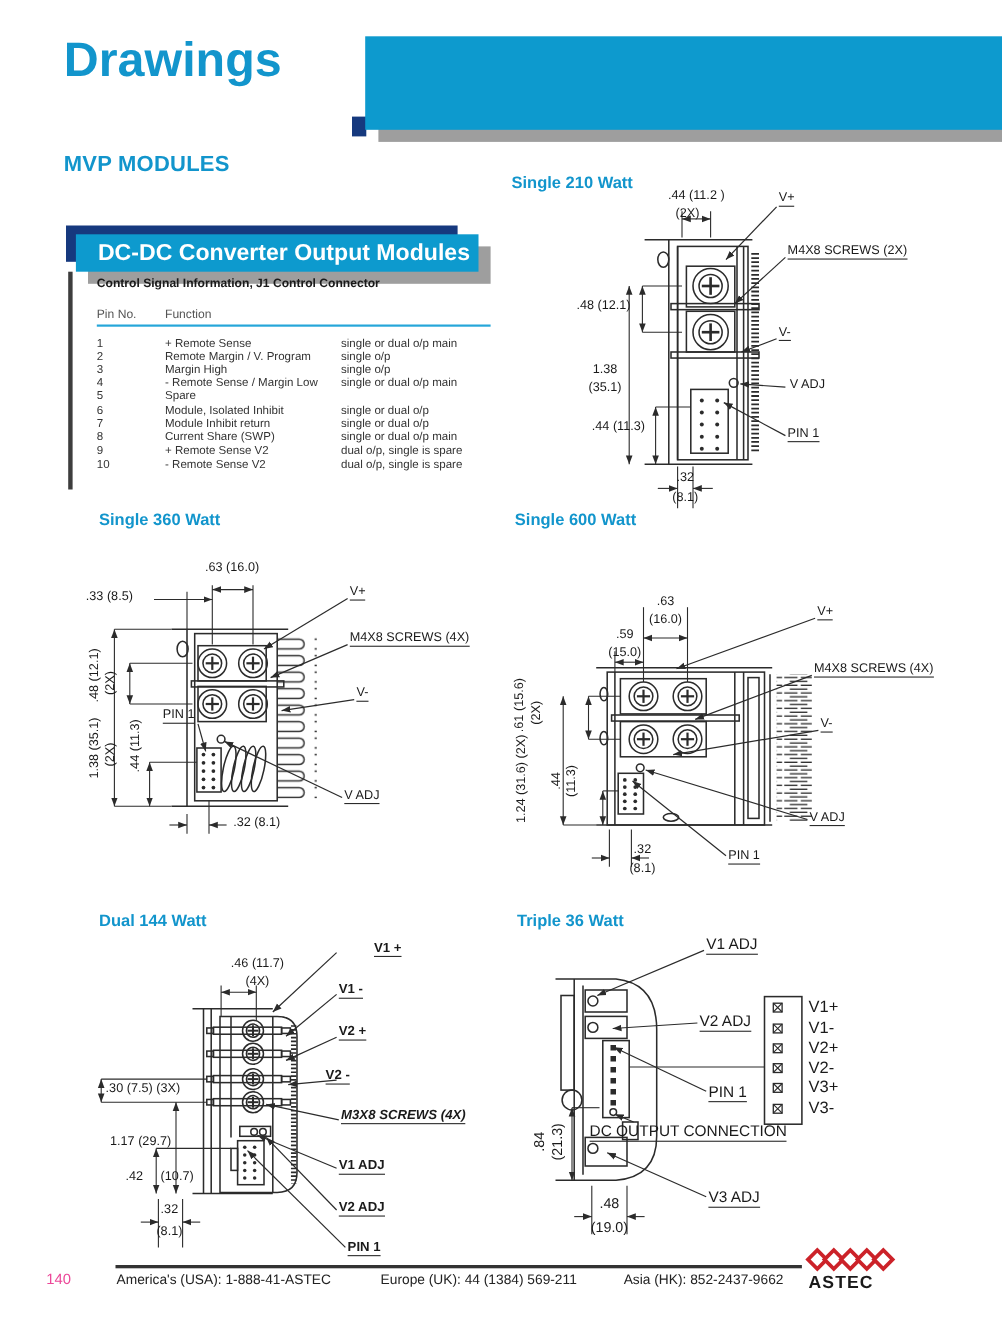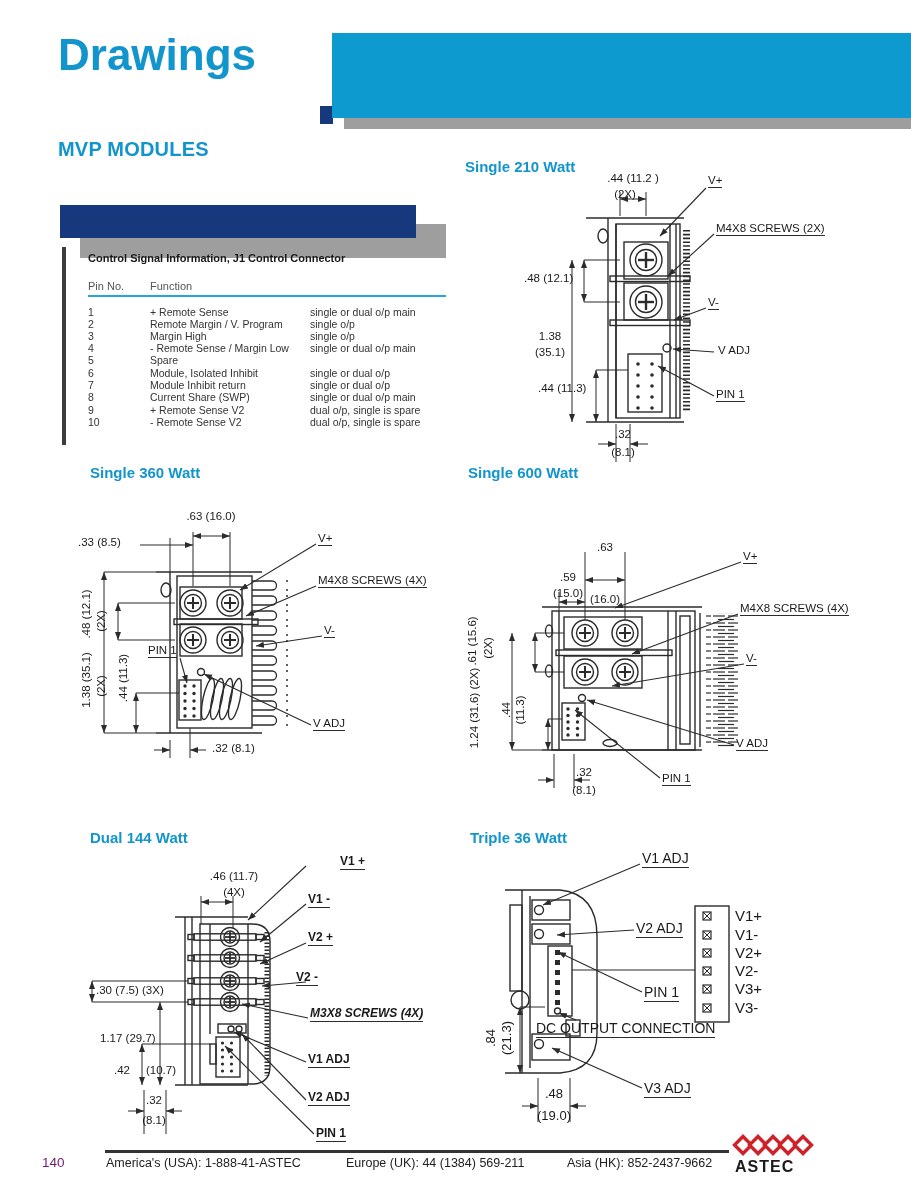--- a/index.html
+++ b/index.html
@@ -26,20 +26,23 @@
   <div class="abs" style="left:344px;top:45px;width:567px;height:84px;background:#9e9e9e;"></div>
   <div class="abs" style="left:320px;top:106px;width:13px;height:18px;background:#16397e;"></div>
   <div class="abs" style="left:332px;top:33px;width:579px;height:85px;background:#0d9ace;"></div>
 
   <div class="abs" style="left:58px;top:30px;font-size:44px;font-weight:bold;color:#1295cc;">Drawings</div>
 
   <div class="abs" style="left:58px;top:138px;font-size:20px;font-weight:bold;color:#1295cc;letter-spacing:.2px;">MVP MODULES</div>
 
   <div class="abs" style="left:80px;top:224px;width:366px;height:34px;background:#9e9e9e;"></div>
   <div class="abs" style="left:60px;top:205px;width:356px;height:33px;background:#16397e;"></div>
+  <div class="abs" style="left:69px;top:213px;width:366px;height:34px;background:#0d9ace;">
+    <span style="display:block;padding-left:20px;line-height:34px;font-size:21px;font-weight:bold;color:#ffffff;white-space:nowrap;">DC-DC Converter Output Modules</span>
+  </div>
   <div class="abs" style="left:62px;top:247px;width:4px;height:198px;background:#3d3d3d;"></div>
 
   <div class="abs" style="left:88px;top:252px;font-size:11px;font-weight:bold;color:#1a1a1a;white-space:nowrap;">Control Signal Information, J1 Control Connector</div>
   <div class="abs" style="left:88px;top:280px;font-size:11px;color:#555;">Pin No.</div>
   <div class="abs" style="left:150px;top:280px;font-size:11px;color:#555;">Function</div>
   <div class="abs" style="left:88px;top:295px;width:358px;height:2.2px;background:#25a6d9;"></div>
 
   <div class="trow abs" style="left:88px;top:306px;width:360px;font-size:10.5px;color:#333;">
     <span style="left:0;">1</span>
     <span style="left:62px;">+ Remote Sense</span>
@@ -363,21 +366,21 @@
       </g>
       <g stroke="#2b2b2b" stroke-width="1.1" fill="none">
         <line x1="281" y1="74" x2="155" y2="120" marker-end="url(#m3)"></line>
         <line x1="278" y1="126" x2="172" y2="166" marker-end="url(#m3)"></line>
         <line x1="284" y1="176" x2="152" y2="198" marker-end="url(#m3)"></line>
         <line x1="274" y1="257" x2="127" y2="212" marker-end="url(#m3)"></line>
         <line x1="200" y1="290" x2="115" y2="222" marker-end="url(#m3)"></line>
       </g>
     </svg>
     <span class="lbl ctr" style="left:115px;top:53px;width:60px;">.63</span>
-    <span class="lbl ctr" style="left:113px;top:69px;width:64px;margin-top:36px;">(16.0)</span>
+    <span class="lbl ctr" style="left:113px;top:69px;width:64px;">(16.0)</span>
     <span class="lbl ctr" style="left:82px;top:83px;width:52px;">.59</span>
     <span class="lbl ctr" style="left:80px;top:99px;width:56px;">(15.0)</span>
     <span class="rot" style="left:12px;top:153px;">.61 (15.6)</span>
     <span class="rot" style="left:28px;top:160px;">(2X)</span>
     <span class="rot" style="left:14px;top:220px;">1.24 (31.6) (2X)</span>
     <span class="rot" style="left:46px;top:222px;">.44</span>
     <span class="rot" style="left:60px;top:222px;">(11.3)</span>
     <span class="lbl ctr" style="left:104px;top:278px;width:40px;">.32</span>
     <span class="lbl ctr" style="left:100px;top:296px;width:48px;">(8.1)</span>
     <span class="lbl co" style="left:202px;top:284px;">PIN 1</span>
@@ -577,21 +580,21 @@
     <span class="lbl ctr" style="left:66px;top:260px;width:56px;font-size:13px;">(19.0)</span>
     <span class="lbl" style="left:275px;top:59px;font-size:15px;">V1+</span>
     <span class="lbl" style="left:275px;top:78px;font-size:15px;">V1-</span>
     <span class="lbl" style="left:275px;top:96px;font-size:15px;">V2+</span>
     <span class="lbl" style="left:275px;top:114px;font-size:15px;">V2-</span>
     <span class="lbl" style="left:275px;top:132px;font-size:15px;">V3+</span>
     <span class="lbl" style="left:275px;top:151px;font-size:15px;">V3-</span>
   </div>
 
   <div class="abs" style="left:105px;top:1150px;width:624px;height:2.5px;background:#333;"></div>
-  <span class="lbl" style="left:42px;top:1155px;font-size:13.5px;color:#701a75;">140</span>
+  <span class="lbl" style="left:42px;top:1155px;font-size:13.5px;color:#ec4899;">140</span>
   <span class="lbl" style="left:106px;top:1156px;font-size:12.5px;color:#222;">America's (USA): 1-888-41-ASTEC</span>
   <span class="lbl" style="left:346px;top:1156px;font-size:12.5px;color:#222;">Europe (UK): 44 (1384) 569-211</span>
   <span class="lbl" style="left:567px;top:1156px;font-size:12.5px;color:#222;">Asia (HK): 852-2437-9662</span>
 
   <div class="abs" style="left:734px;top:1131px;width:90px;height:50px;">
     <svg width="84" height="28" viewBox="0 0 84 28">
       <g stroke="#cc2229" stroke-width="3.4" fill="#ffffff">
         <rect x="-6" y="-6" width="12" height="12" transform="translate(9,14) rotate(45)"></rect>
         <rect x="-6" y="-6" width="12" height="12" transform="translate(24,14) rotate(45)"></rect>
         <rect x="-6" y="-6" width="12" height="12" transform="translate(39,14) rotate(45)"></rect>

